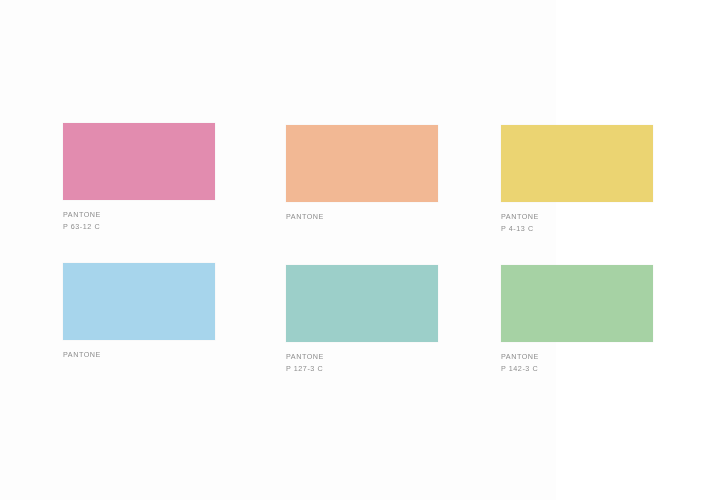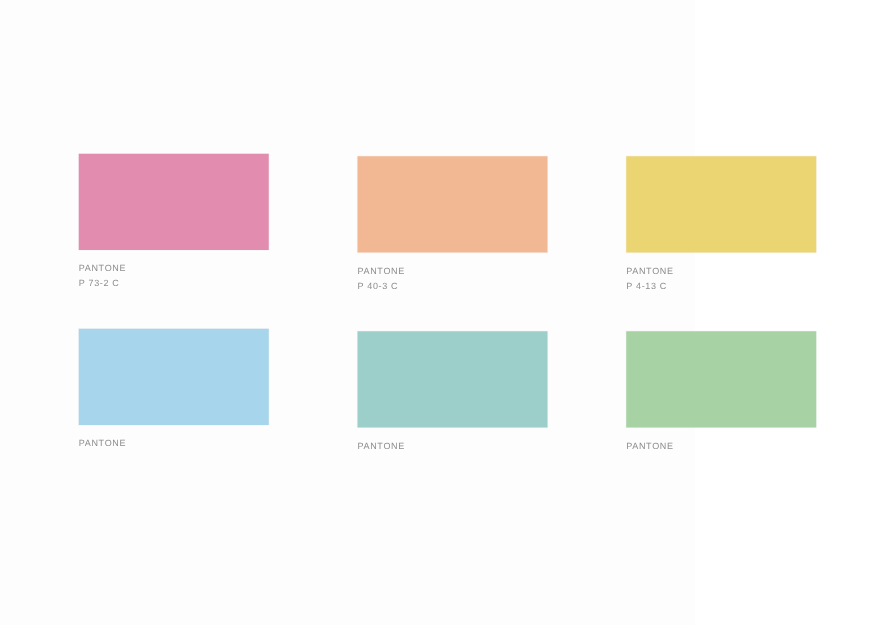--- a/index.html
+++ b/index.html
@@ -52,29 +52,28 @@
 </style>
 </head>
 <body>
 
 <div id="board" style="background: rgb(253, 253, 253);">
 
   <div class="swatch-card pos-r1c1">
     <div class="swatch-chip" style="background-color: rgb(226, 140, 175);"></div>
     <div class="swatch-label" style="color: rgb(141, 141, 141);">
       <span class="swatch-brand">PANTONE</span>
-      <span class="swatch-code">P 73-2  C</span>
+      <span class="swatch-code">P 63-12  C</span>
     </div>
   </div>
 
   <div class="swatch-card pos-r1c2">
     <div class="swatch-chip" style="background-color: rgb(242, 184, 148);"></div>
     <div class="swatch-label" style="color: rgb(141, 141, 141);">
       <span class="swatch-brand">PANTONE</span>
-      <span class="swatch-code">P 40-3  C</span>
     </div>
   </div>
 
   <div class="swatch-card pos-r1c3">
     <div class="swatch-chip" style="background-color: rgb(235, 212, 114);"></div>
     <div class="swatch-label" style="color: rgb(141, 141, 141);">
       <span class="swatch-brand">PANTONE</span>
       <span class="swatch-code">P 4-13  C</span>
     </div>
   </div>
@@ -83,23 +82,25 @@
     <div class="swatch-chip" style="background-color: rgb(167, 213, 236);"></div>
     <div class="swatch-label" style="color: rgb(141, 141, 141);">
       <span class="swatch-brand">PANTONE</span>
     </div>
   </div>
 
   <div class="swatch-card pos-r2c2">
     <div class="swatch-chip" style="background-color: rgb(156, 207, 201);"></div>
     <div class="swatch-label" style="color: rgb(141, 141, 141);">
       <span class="swatch-brand">PANTONE</span>
+      <span class="swatch-code">P 127-3  C</span>
     </div>
   </div>
 
   <div class="swatch-card pos-r2c3">
     <div class="swatch-chip" style="background-color: rgb(166, 210, 164);"></div>
     <div class="swatch-label" style="color: rgb(141, 141, 141);">
       <span class="swatch-brand">PANTONE</span>
+      <span class="swatch-code">P 142-3  C</span>
     </div>
   </div>
 
 </div>
 
 </body></html>

